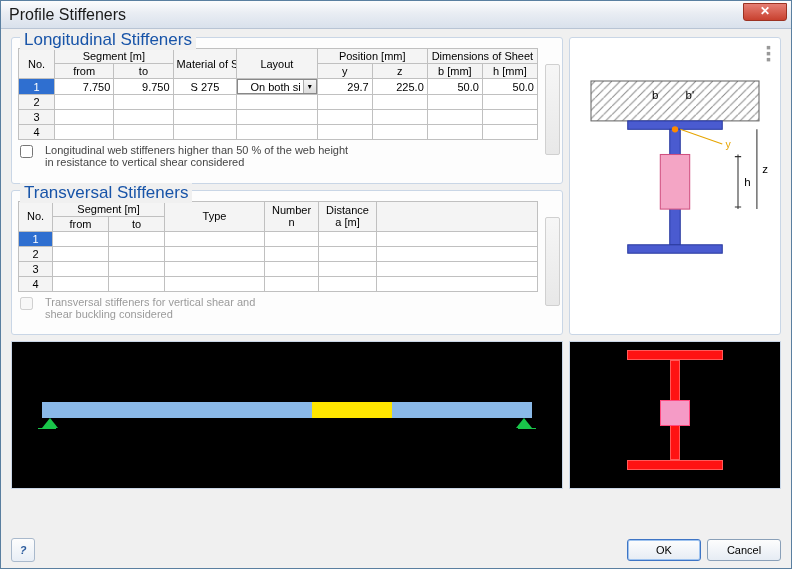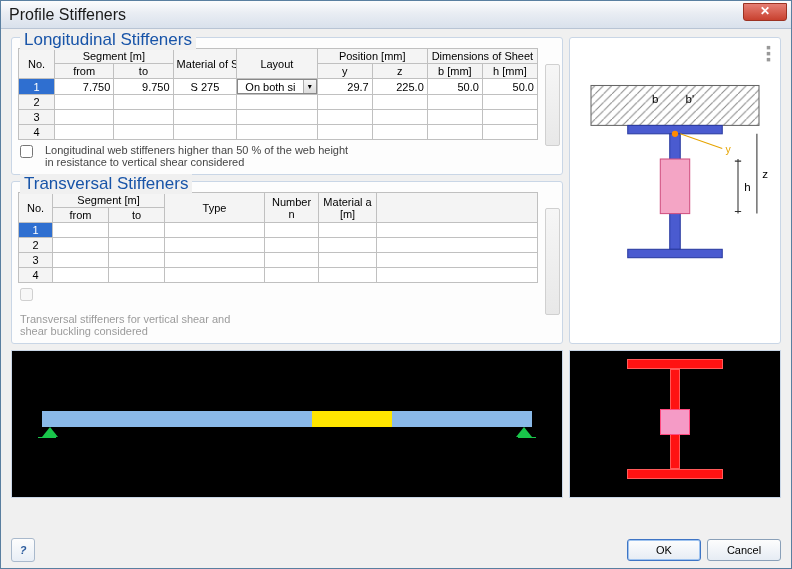--- a/index.html
+++ b/index.html
@@ -102,38 +102,38 @@
   }
   table.grid td.r { text-align: right; }
   .combo-cell {
     display: inline-flex;
     width: 100%;
     border: 1px solid #888;
     height: 15px;
     align-items: center;
     background: #fff;
   }
-  .combo-cell span:first-child { flex:1; text-align:center; padding:0 2px; overflow:hidden; }
+  .combo-cell span:first-child { flex:1; text-align:right; padding:0 2px; overflow:hidden; }
   .combo-cell .arrow {
     width: 13px;
     background: linear-gradient(#f6f6f6,#ddd);
     border-left: 1px solid #aaa;
     text-align: center;
     font-size: 8px;
     line-height: 13px;
   }
   .chkrow {
     display: flex;
     align-items: flex-start;
     gap: 12px;
     margin-top: 4px;
     padding-left: 2px;
     color: #444;
   }
-  .chkrow.dis { color: #9b9b9b; flex-direction: column; }
+  .chkrow.dis { color: #9b9b9b; }
   .chkrow input { margin: 1px 0 0 0; }
   .diagram-panel {
     grid-column: 2;
     grid-row: 1 / span 2;
     border: 1px solid #c9d6e6;
     border-radius: 3px;
     background: #fff;
     position: relative;
   }
   .preview-left {
@@ -313,21 +313,21 @@
             <col style="width:54px">
             <col style="width:58px">
             <col>
         </colgroup>
         <tbody>
             <tr>
           <th rowspan="2" class="rowhead">No.</th>
           <th colspan="2">Segment [m]</th>
           <th rowspan="2">Type</th>
           <th rowspan="2" style="line-height:12px; white-space:normal;">Number n</th>
-          <th rowspan="2" style="line-height:12px; white-space:normal;">Material a [m]</th>
+          <th rowspan="2" style="line-height:12px; white-space:normal;">Distance a [m]</th>
           <th rowspan="2"></th>
         </tr>
         <tr>
           <th>from</th>
           <th>to</th>
         </tr>
         <tr>
           <td class="rowhead sel">1</td>
           <td style="border:1px dotted #888;"></td>
               <td></td>

